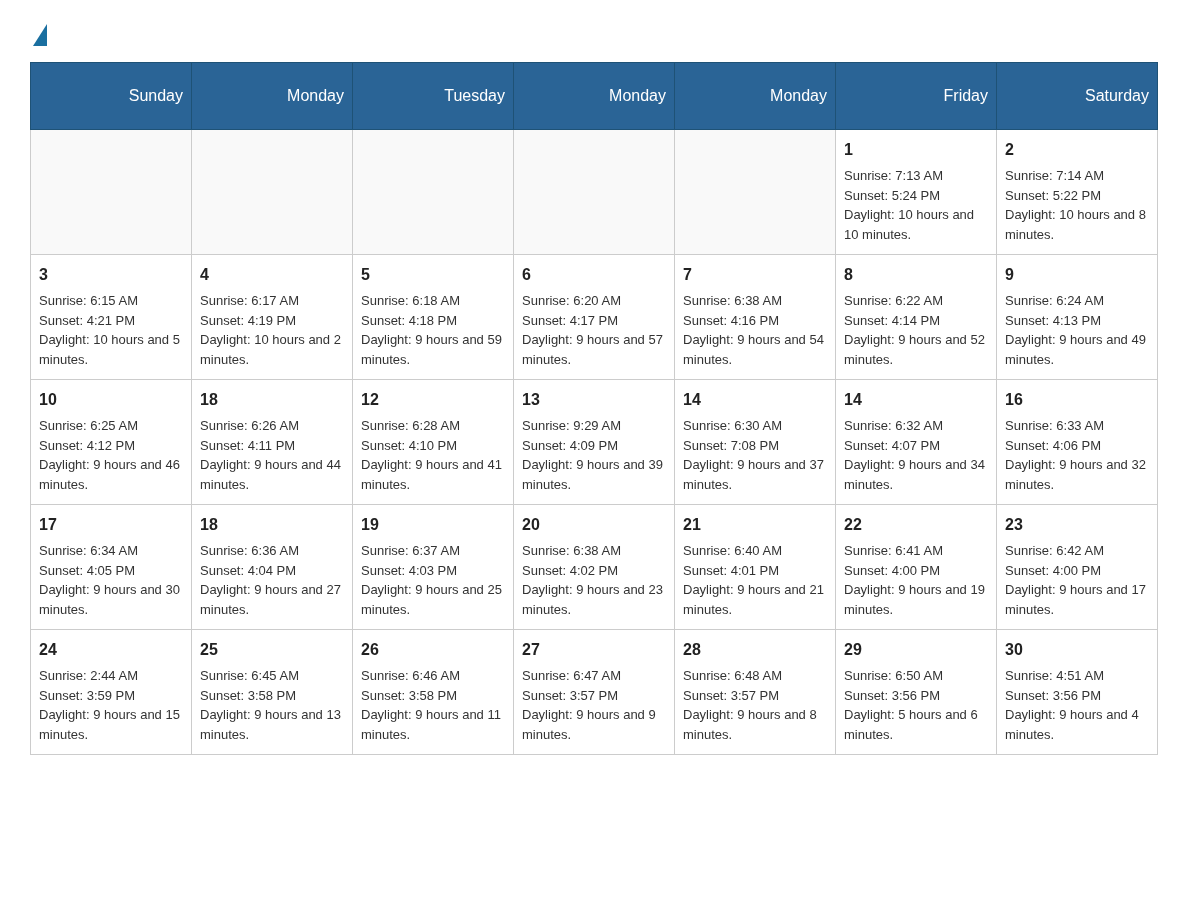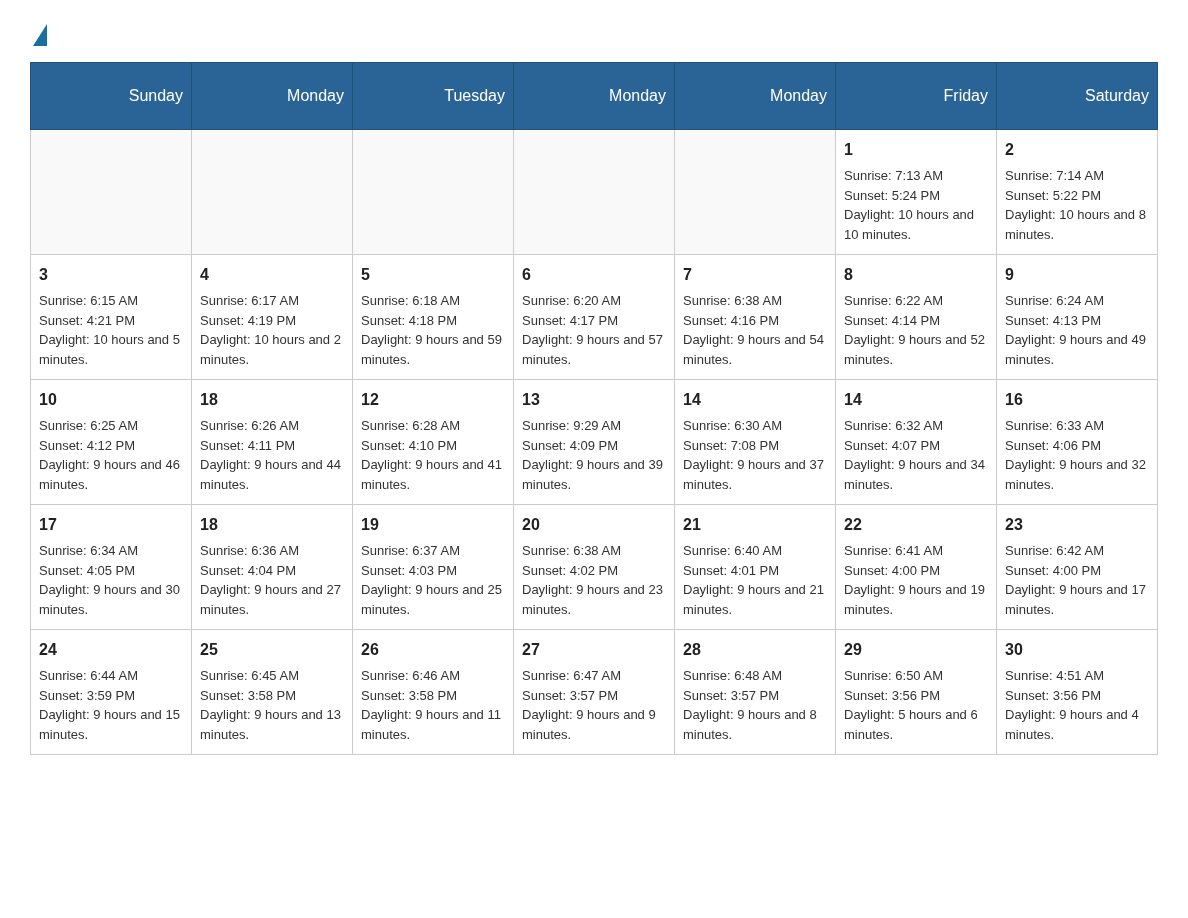--- a/index.html
+++ b/index.html
@@ -159,21 +159,21 @@
       <tr class="week-row">
         <td><span class="day-number">17</span><span>Sunrise: 6:34 AM</span><br><span>Sunset: 4:05 PM</span><br><span>Daylight: 9 hours and 30 minutes.</span></td>
         <td><span class="day-number">18</span><span>Sunrise: 6:36 AM</span><br><span>Sunset: 4:04 PM</span><br><span>Daylight: 9 hours and 27 minutes.</span></td>
         <td><span class="day-number">19</span><span>Sunrise: 6:37 AM</span><br><span>Sunset: 4:03 PM</span><br><span>Daylight: 9 hours and 25 minutes.</span></td>
         <td><span class="day-number">20</span><span>Sunrise: 6:38 AM</span><br><span>Sunset: 4:02 PM</span><br><span>Daylight: 9 hours and 23 minutes.</span></td>
         <td><span class="day-number">21</span><span>Sunrise: 6:40 AM</span><br><span>Sunset: 4:01 PM</span><br><span>Daylight: 9 hours and 21 minutes.</span></td>
         <td><span class="day-number">22</span><span>Sunrise: 6:41 AM</span><br><span>Sunset: 4:00 PM</span><br><span>Daylight: 9 hours and 19 minutes.</span></td>
         <td><span class="day-number">23</span><span>Sunrise: 6:42 AM</span><br><span>Sunset: 4:00 PM</span><br><span>Daylight: 9 hours and 17 minutes.</span></td>
       </tr>
       <tr class="week-row">
-        <td><span class="day-number">24</span><span>Sunrise: 6:44 AM</span><br><span>Sunset: 3:59 PM</span><br><span>Daylight: 9 hours and 15 minutes.</span></td>
+        <td><span class="day-number">24</span><span>Sunrise: 2:44 AM</span><br><span>Sunset: 3:59 PM</span><br><span>Daylight: 9 hours and 15 minutes.</span></td>
         <td><span class="day-number">25</span><span>Sunrise: 6:45 AM</span><br><span>Sunset: 3:58 PM</span><br><span>Daylight: 9 hours and 13 minutes.</span></td>
         <td><span class="day-number">26</span><span>Sunrise: 6:46 AM</span><br><span>Sunset: 3:58 PM</span><br><span>Daylight: 9 hours and 11 minutes.</span></td>
         <td><span class="day-number">27</span><span>Sunrise: 6:47 AM</span><br><span>Sunset: 3:57 PM</span><br><span>Daylight: 9 hours and 9 minutes.</span></td>
         <td><span class="day-number">28</span><span>Sunrise: 6:48 AM</span><br><span>Sunset: 3:57 PM</span><br><span>Daylight: 9 hours and 8 minutes.</span></td>
         <td><span class="day-number">29</span><span>Sunrise: 6:50 AM</span><br><span>Sunset: 3:56 PM</span><br><span>Daylight: 5 hours and 6 minutes.</span></td>
         <td><span class="day-number">30</span><span>Sunrise: 4:51 AM</span><br><span>Sunset: 3:56 PM</span><br><span>Daylight: 9 hours and 4 minutes.</span></td>
       </tr>
     </tbody>
 </table>
 

